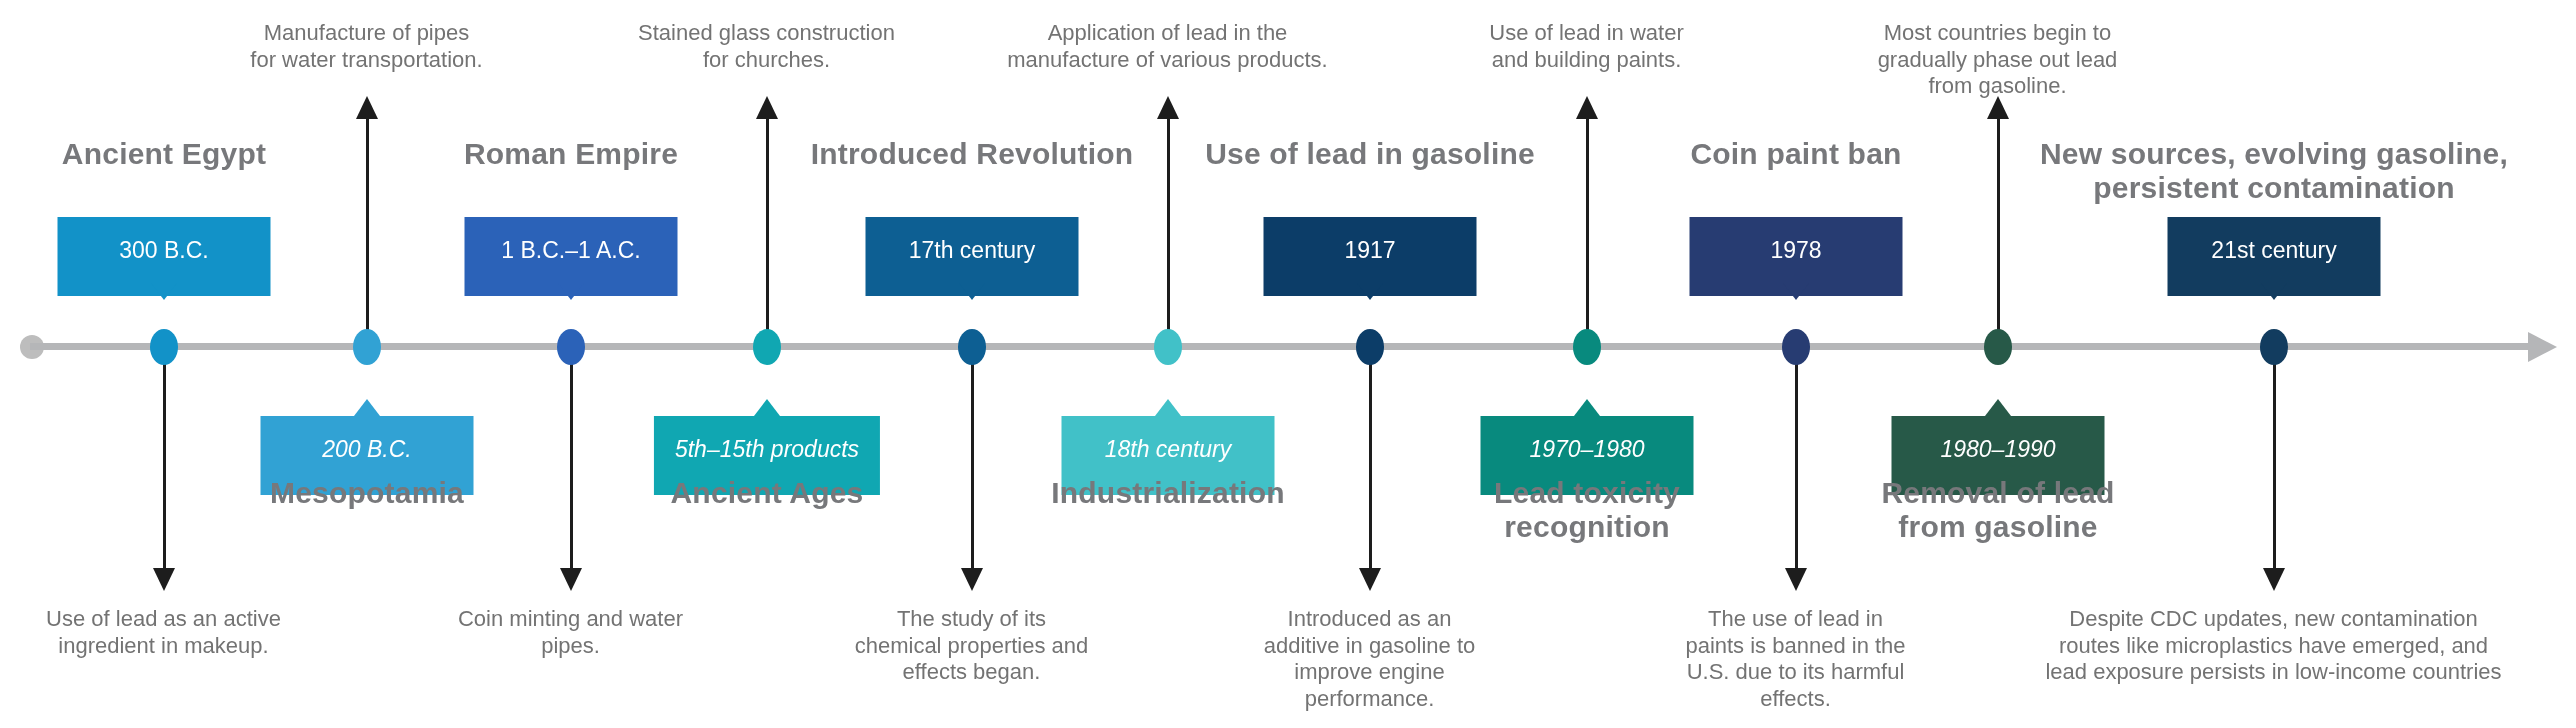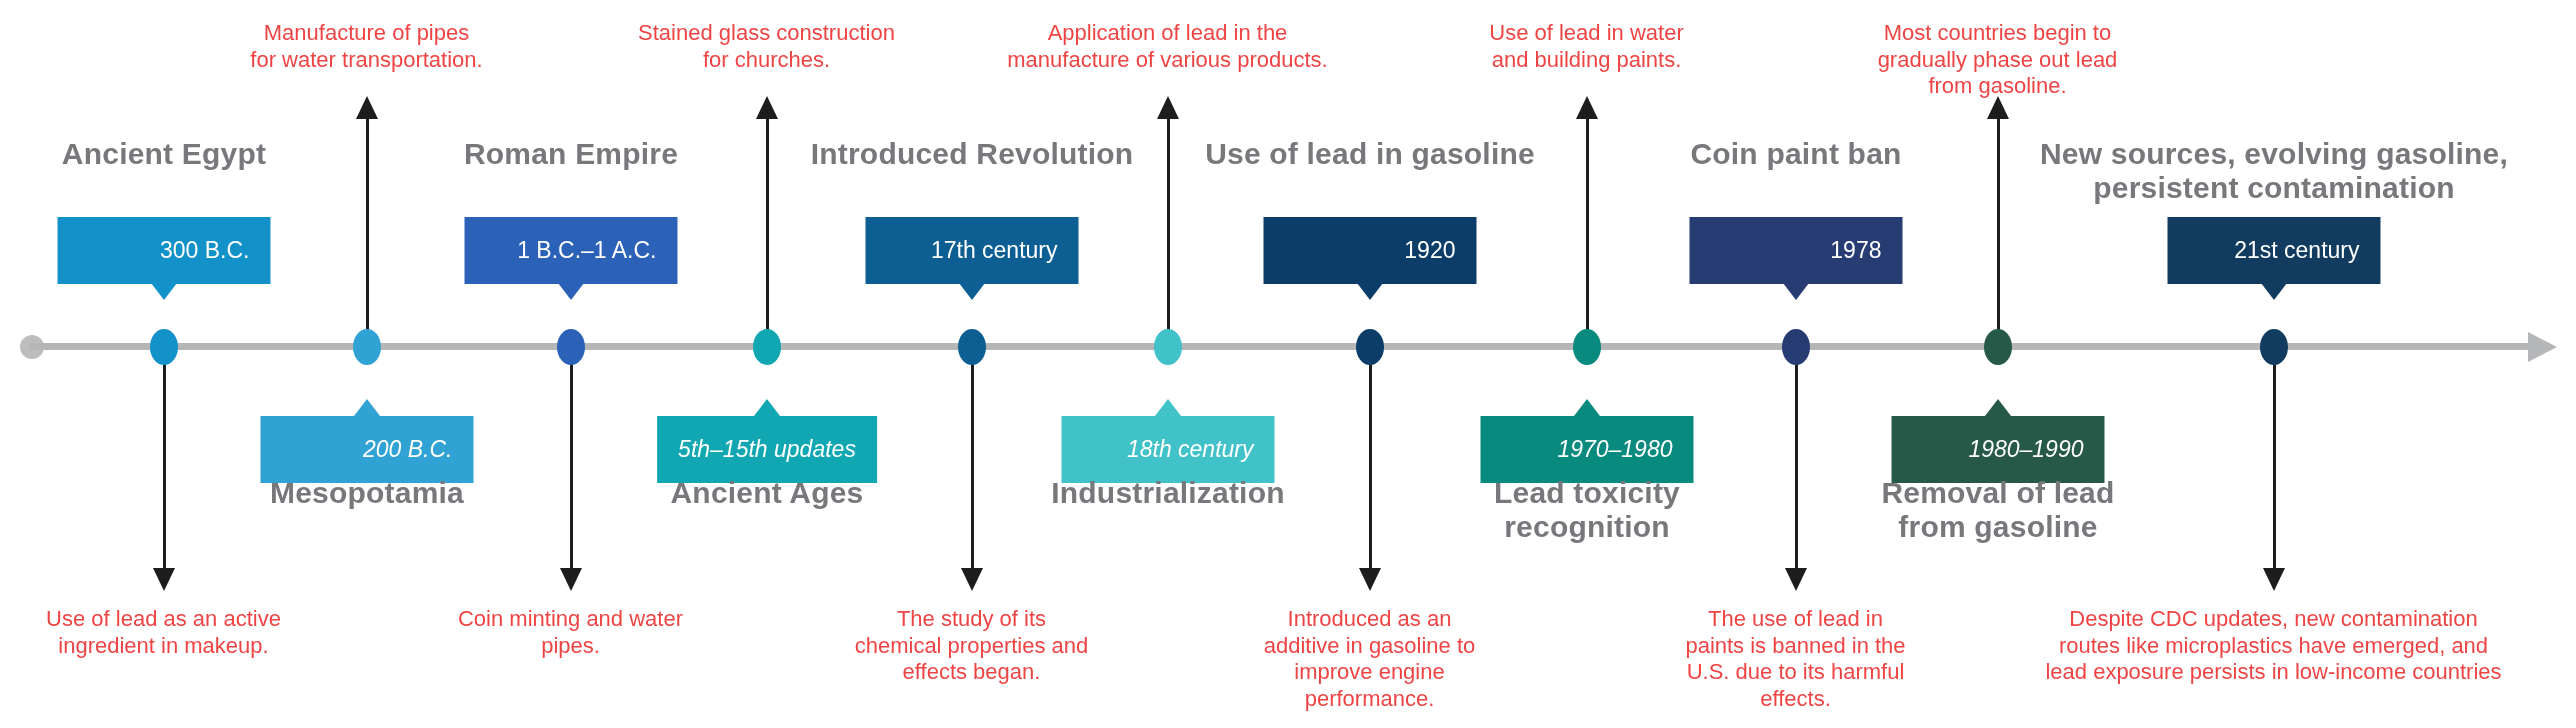--- a/index.html
+++ b/index.html
@@ -30,22 +30,22 @@
   .era-title {
     position:absolute; left:calc(var(--cx) - 243px); width:486px;
     text-align:center; font-size:30px; font-weight:bold; color:#77787b;
     line-height:34px; white-space:pre-line; letter-spacing:0.2px;
   }
   .item.above .era-title { top:137px; }
   .item.below .era-title { top:476px; }
 
   .badge {
     position:absolute; left:var(--cx); transform:translateX(-50%);
-    min-width:213px; height:67px; line-height:67px; padding:0 21px; box-sizing:border-box;
-    background:var(--clr); color:#ffffff; font-size:23px; text-align:right; white-space:nowrap;
+    min-width:213px; height:79px; line-height:67px; padding:0 21px; box-sizing:border-box;
+    background:var(--clr); color:#ffffff; font-size:23px; text-align:center; white-space:nowrap;
   }
   .item.above .badge { top:217px; }
   .item.below .badge { top:416px;font-style:italic; }
 
   .pointer { position:absolute; left:calc(var(--cx) - 13px); width:0; height:0;
     border-left:13px solid transparent; border-right:13px solid transparent; }
   .item.above .pointer { top:283px; border-top:17.5px solid var(--clr); }
   .item.below .pointer { top:399px; border-bottom:17.5px solid var(--clr); }
 
   .dot { position:absolute; left:calc(var(--cx) - 13.7px); top:329px; width:28px; height:36px;
@@ -55,21 +55,21 @@
   .item.above .arrow-line { top:358px; height:213px; }
   .item.below .arrow-line { top:117px; height:222px; }
 
   .arrow-head { position:absolute; left:calc(var(--cx) - 11.4px); width:0; height:0;
     border-left:11.4px solid transparent; border-right:11.4px solid transparent; }
   .item.above .arrow-head { top:568px; border-top:23px solid #1d1d1d; }
   .item.below .arrow-head { top:96px; border-bottom:23px solid #1d1d1d; }
 
   .desc {
     position:absolute; left:calc(var(--cx) - 251px); width:501px;
-    text-align:center; font-size:22px; line-height:26.6px; color:#ef4444; white-space:pre-line;
+    text-align:center; font-size:22px; line-height:26.6px; color:#737373; white-space:pre-line;
   }
   .item.above .desc { top:606px; }
   .item.below .desc { top:20px; }
 </style>
 </head>
 <body>
 
 <div class="canvas">
 
   <div class="axis-start-dot"></div>
@@ -107,21 +107,21 @@
     <div class="pointer"></div>
     <div class="dot"></div>
     <div class="era-title">Roman Empire</div>
   </div>
 
   <div class="item below i4">
     <div class="desc">Stained glass construction
 for churches.</div>
     <div class="arrow-line"></div>
     <div class="arrow-head"></div>
-    <div class="badge">5th–15th updates</div>
+    <div class="badge">5th–15th products</div>
     <div class="pointer"></div>
     <div class="dot"></div>
     <div class="era-title">Ancient Ages</div>
   </div>
 
   <div class="item above i5">
     <div class="desc">The study of its
 chemical properties and
 effects began.</div>
     <div class="arrow-line"></div>
@@ -143,21 +143,21 @@
     <div class="era-title">Industrialization</div>
   </div>
 
   <div class="item above i7">
     <div class="desc">Introduced as an
 additive in gasoline to
 improve engine
 performance.</div>
     <div class="arrow-line"></div>
     <div class="arrow-head"></div>
-    <div class="badge">1920</div>
+    <div class="badge">1917</div>
     <div class="pointer"></div>
     <div class="dot"></div>
     <div class="era-title">Use of lead in gasoline</div>
   </div>
 
   <div class="item below i8">
     <div class="desc">Use of lead in water
 and building paints.</div>
     <div class="arrow-line"></div>
     <div class="arrow-head"></div>

